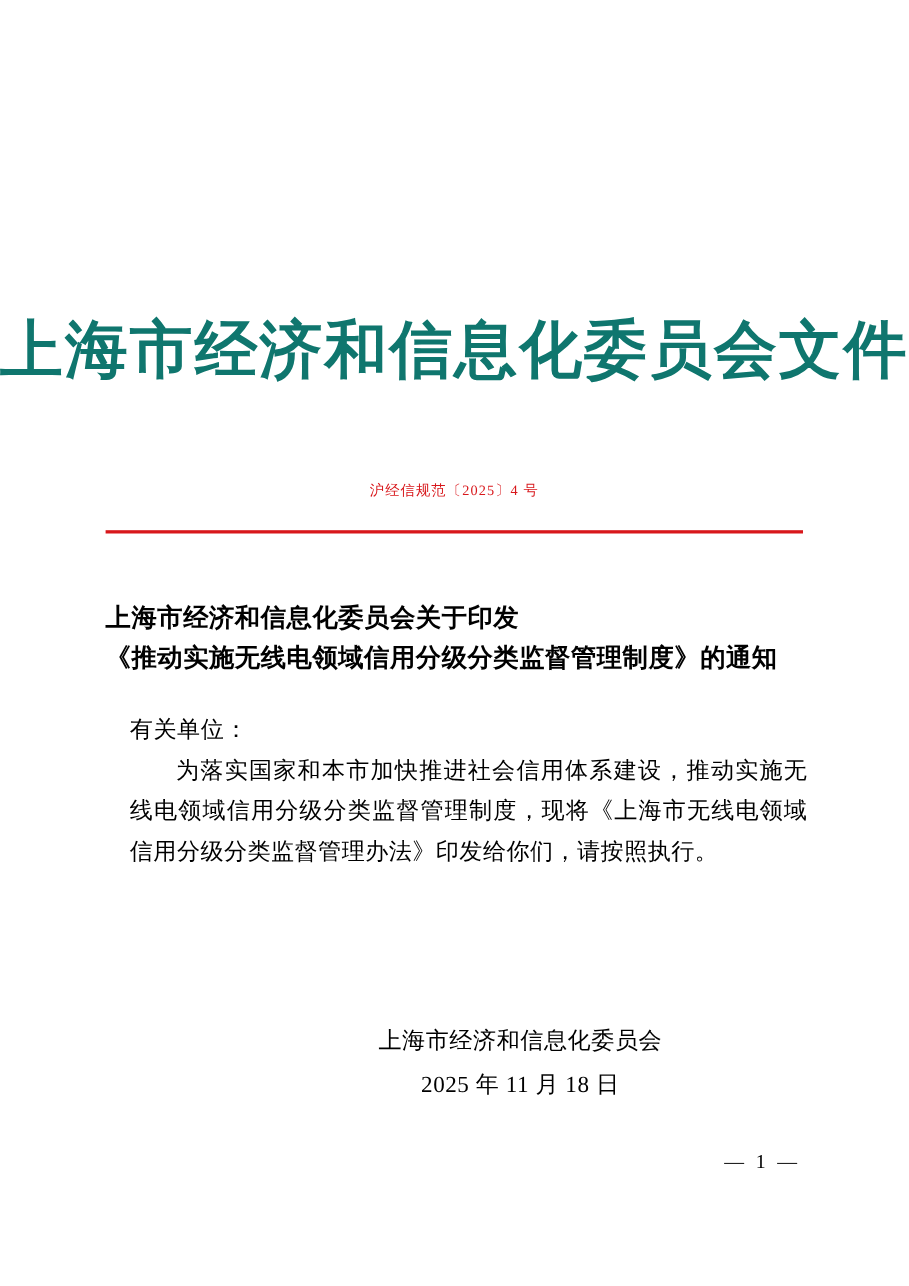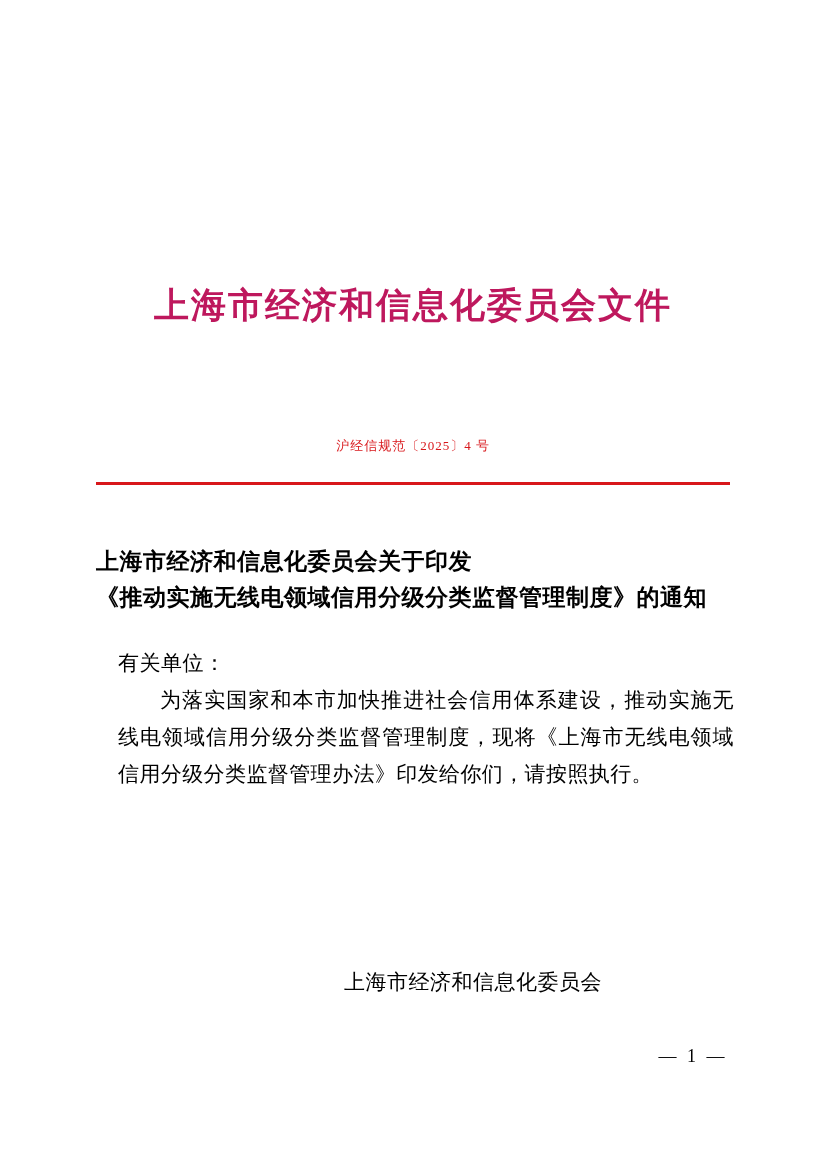--- a/index.html
+++ b/index.html
@@ -26,24 +26,24 @@
 
   
   .masthead {
     position: absolute;
     top: 285px;
     left: 0;
     width: 826px;
     text-align: center;
   }
   .masthead-title {
-    color: #be185d;
+    color: #0f766e;
     font-family: "Liberation Serif", "DejaVu Serif", serif;
     font-weight: bold;
-    font-size: 35px;
+    font-size: 57px;
     letter-spacing: 2px;
     line-height: 1.2;
     white-space: nowrap;
   }
 
   
   .doc-number {
     position: absolute;
     top: 437px;
     left: 0;
@@ -107,21 +107,20 @@
     top: 926px;
     left: 0;
     width: 826px;
     text-align: center;
   }
   .sign-line {
     font-size: 21px;
     line-height: 40px;
     letter-spacing: 0.5px;
     padding-left: 120px;
-    margin-top: 36px;
   }
 
   
   .page-number {
     position: absolute;
     top: 1046px;
     left: 0;
     width: 826px;
     text-align: center;
     font-size: 18px;
@@ -148,17 +147,18 @@
     <div class="title-line">《推动实施无线电领域信用分级分类监督管理制度》的通知</div>
   </div>
 
   <div class="body-block">
     <div class="salutation">有关单位：</div>
     <div class="para">为落实国家和本市加快推进社会信用体系建设，推动实施无线电领域信用分级分类监督管理制度，现将《上海市无线电领域信用分级分类监督管理办法》印发给你们，请按照执行。</div>
   </div>
 
   <div class="signature">
     <div class="sign-line">上海市经济和信息化委员会</div>
+    <div class="sign-line">2025 年 11 月 18 日</div>
   </div>
 
   <div class="page-number">— 1 —</div>
 
 </div>
 
 </body></html>

